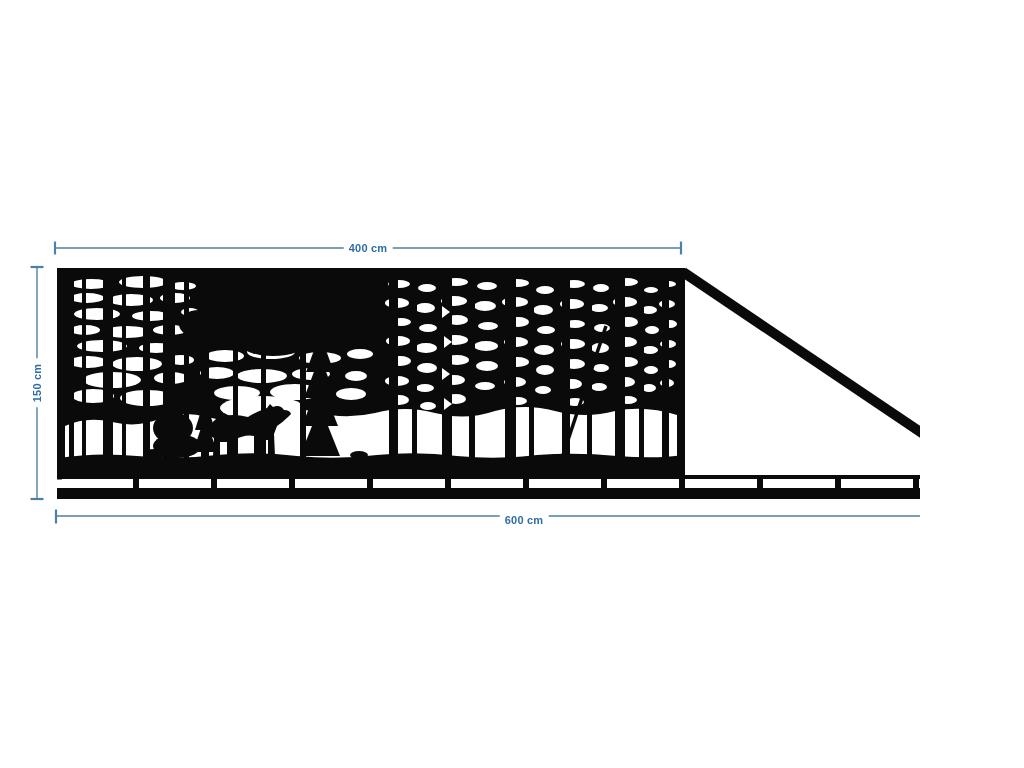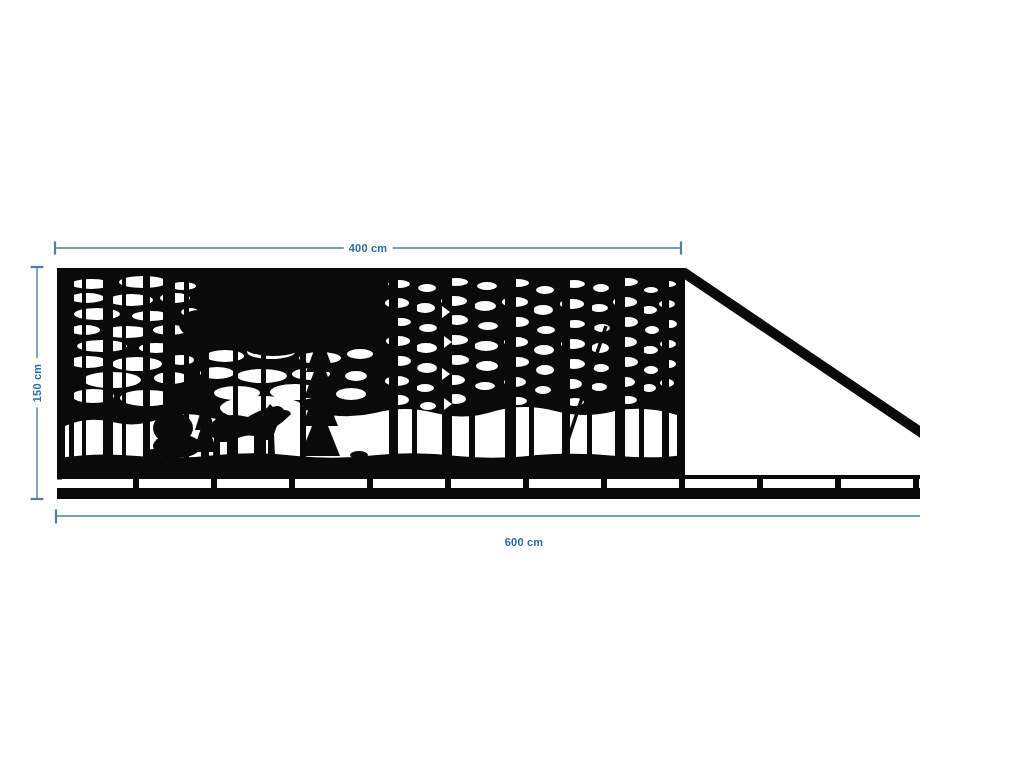--- a/index.html
+++ b/index.html
@@ -7,21 +7,21 @@
     position:relative;width:920px;height:768px;background:#ffffff;overflow:hidden;
     font-family:"Liberation Sans",sans-serif;
   }
   .drawing-svg{position:absolute;left:0;top:0;}
   .dim-label{
     position:absolute;color:#2e6ea6;font-size:11px;font-weight:600;
     background:#ffffff;padding:0 5px;white-space:nowrap;letter-spacing:0.2px;
   }
   .dim-top{left:368px;top:248px;transform:translate(-50%,-50%);}
   .dim-left{left:37px;top:383px;transform:translate(-50%,-50%) rotate(-90deg);}
-  .dim-bottom{left:524px;top:542px;transform:translate(-50%,-50%);}
+  .dim-bottom{left:524px;top:520px;transform:translate(-50%,-50%);}
 </style>
 </head>
 <body>
 
 <div class="canvas">
 
   <svg class="drawing-svg" width="1024" height="768" viewBox="0 0 1024 768">
 
     <g stroke="#4e7fa5" stroke-width="1.4" fill="none">
       <g>

